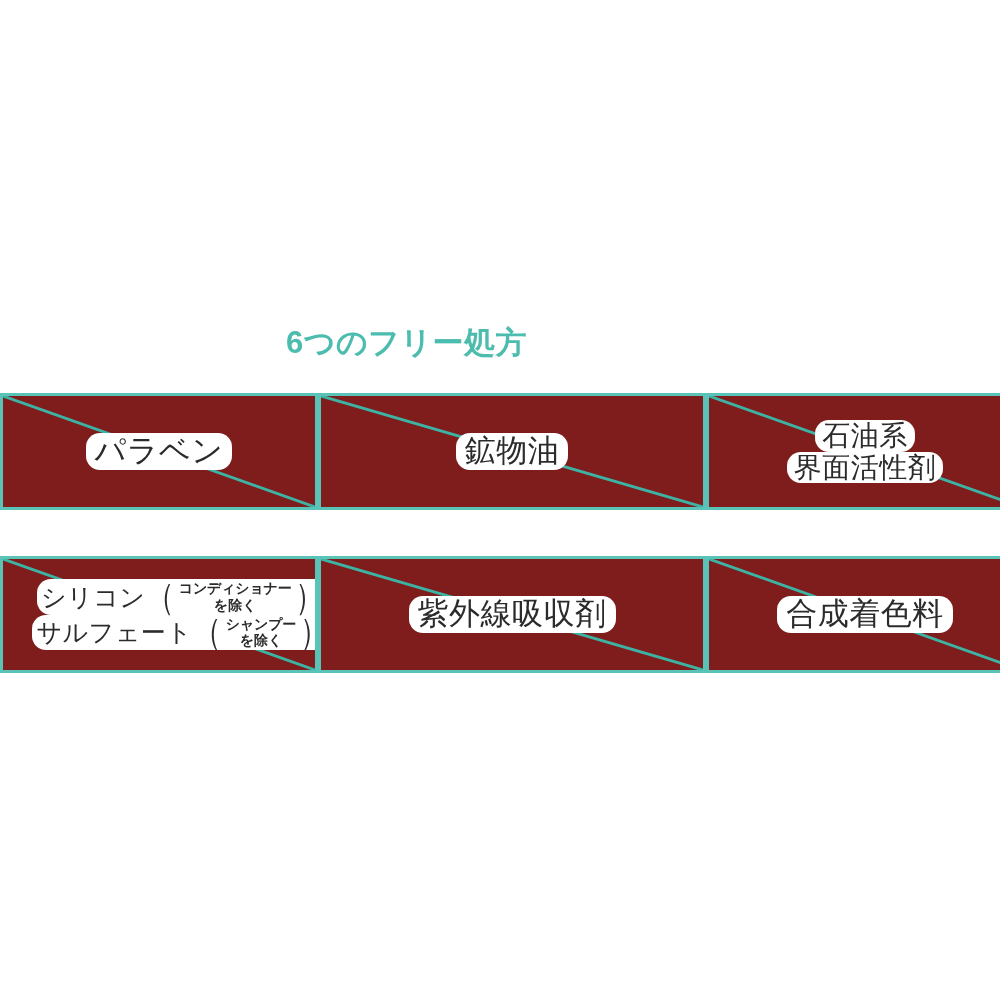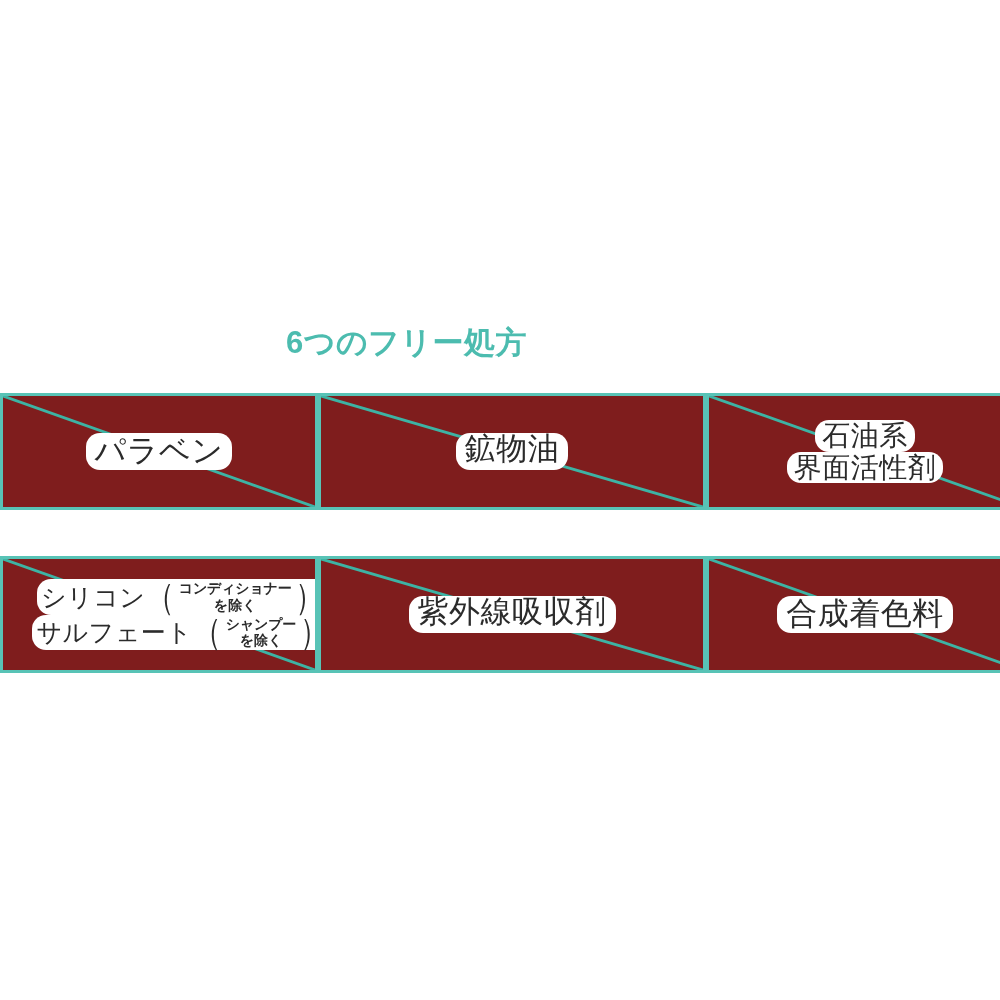--- a/index.html
+++ b/index.html
@@ -60,21 +60,21 @@
   .cell {
     position: relative;
     box-sizing: border-box;
     height: 117px;
     border: 3px solid #58c3b6;
     background: #7f1d1d;
     overflow: hidden;
     flex: 0 0 auto;
   }
   .cell.w-left   { width: 318px; }
-  .cell.w-mid    { width: 388px; font-family: Liberation Mono, monospace; }
+  .cell.w-mid    { width: 388px; }
   .cell.w-right  { width: 318px; }
 
   
   .slash {
     position: absolute;
     inset: 0;
     width: 100%;
     height: 100%;
     display: block;
     pointer-events: none;

